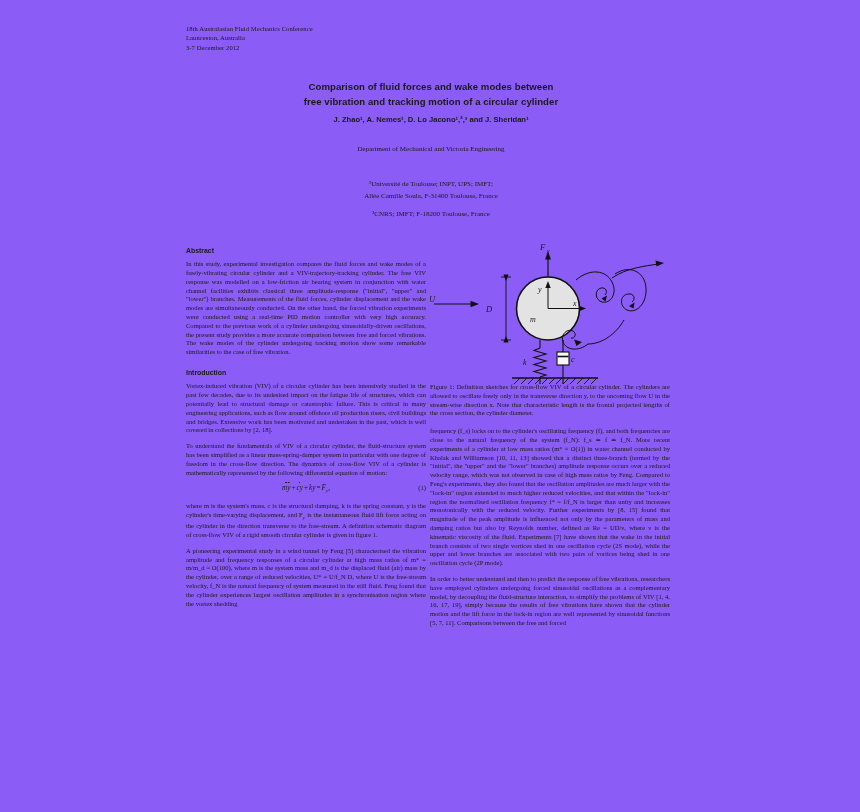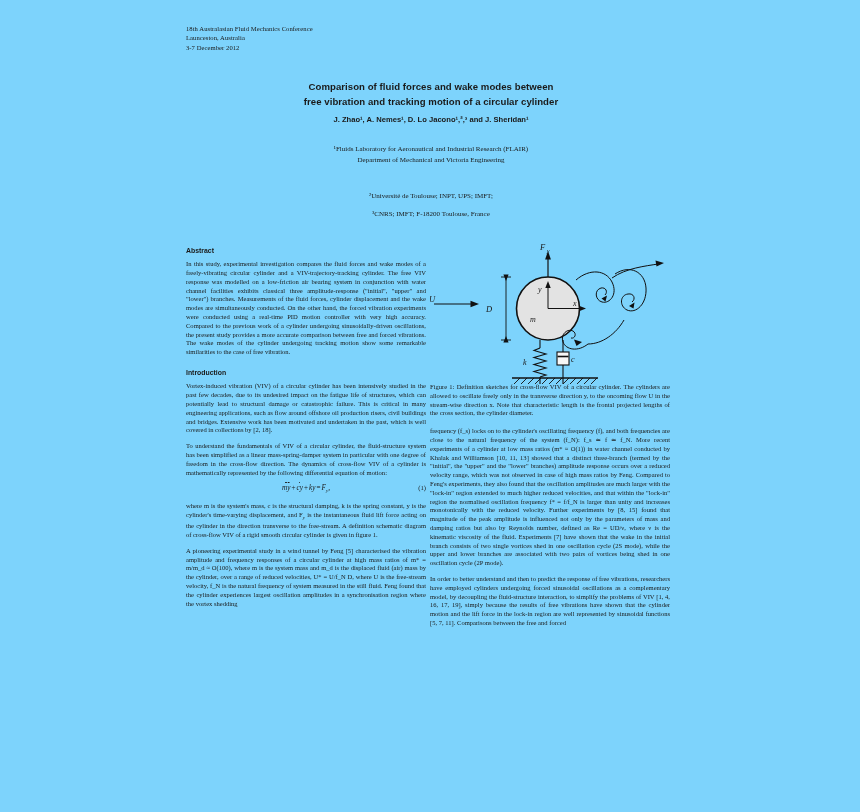--- a/index.html
+++ b/index.html
@@ -13,21 +13,21 @@
     font-family: "Liberation Serif", serif;
     color: #1a1a1a;
     position: relative;
     overflow: hidden;
   }
   .page {
     position: absolute;
     left: 0; top: 0;
     width: 860px;
     height: 812px;
-    background: #7dd3fc;
+    background: #8b5cf6;
   }
   
   .conf-header {
     position: absolute;
     left: 186px;
     top: 24px;
     font-size: 6.6px;
     line-height: 1.42;
     letter-spacing: 0.01em;
   }
@@ -161,25 +161,25 @@
   <div class="title-block">
     <div class="paper-title">
       <div>Comparison of fluid forces and wake modes between</div>
       <div>free vibration and tracking motion of a circular cylinder</div>
     </div>
     <div class="authors">J. Zhao¹, A. Nemes¹, D. Lo Jacono¹,²,³ and J. Sheridan¹</div>
   </div>
 
   <div class="affils">
     <div class="affil-group g1">
-      <div>¹Fluids Laboratory for Aeronautical and Industrial Research (FLAIR)</div>
       <div>Department of Mechanical and Victoria Engineering</div>
     </div>
     <div class="affil-group g2">
       <div>²Université de Toulouse; INPT, UPS; IMFT;</div>
+      <div>Allée Camille Soula, F-31400 Toulouse, France</div>
     </div>
     <div class="affil-group g3">
       <div>³CNRS; IMFT; F-18200 Toulouse, France</div>
     </div>
   </div>
 
   <div class="col col-left">
     <div class="sec-head">Abstract</div>
     <p class="body">In this study, experimental investigation compares the fluid forces and wake modes of a freely-vibrating circular cylinder and a VIV-trajectory-tracking cylinder. The free VIV response was modelled on a low-friction air bearing system in conjunction with water channel facilities exhibits classical three amplitude-response ("initial", "upper" and "lower") branches. Measurements of the fluid forces, cylinder displacement and the wake modes are simultaneously conducted. On the other hand, the forced vibration experiments were conducted using a real-time PID motion controller with very high accuracy. Compared to the previous work of a cylinder undergoing sinusoidally-driven oscillations, the present study provides a more accurate comparison between free and forced vibrations. The wake modes of the cylinder undergoing tracking motion show some remarkable similarities to the case of free vibration.</p>
 

